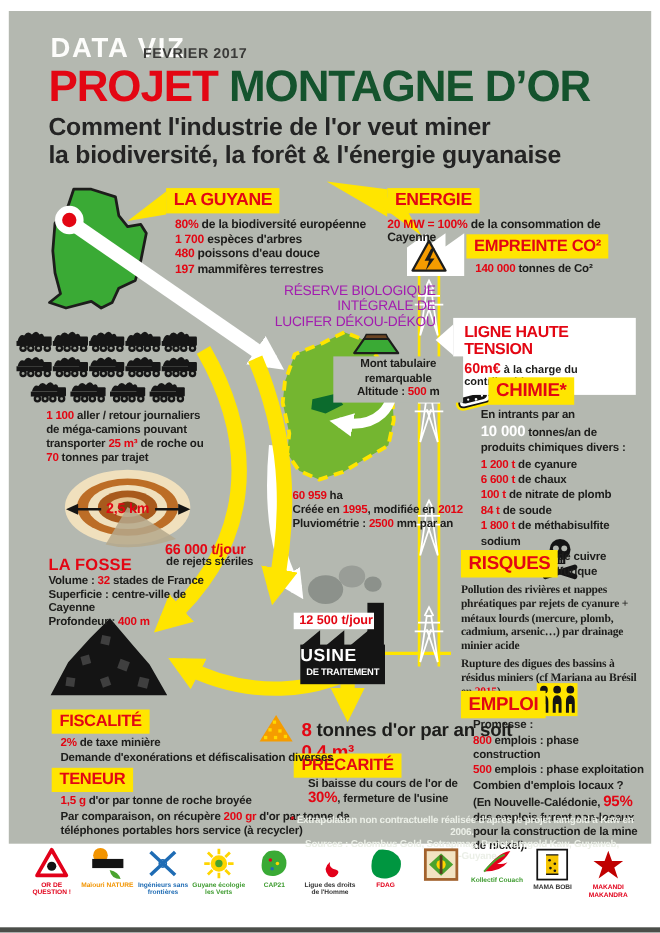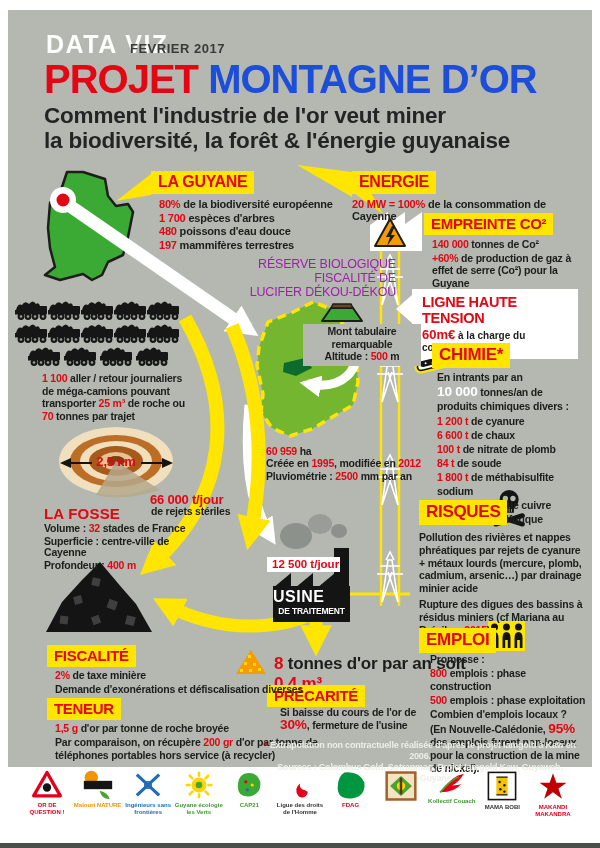--- a/index.html
+++ b/index.html
@@ -16,41 +16,41 @@
   .seg.light{color:#ebefe7;}
   .seg.lg{font-size:1.3em;}
 
   .banner{position:absolute;z-index:3;background:#ffe500;color:#e30613;font-weight:800;
           padding:2px 7px 3px 7px;white-space:nowrap;letter-spacing:-0.3px;}
   .b15{font-size:15px;} .b16{font-size:16px;} .b17{font-size:17px;}
 
   [data-name="brand"]{left:46px;top:30px;font-size:25px;color:#fdfdfb;letter-spacing:1.5px;font-weight:700;}
   [data-name="issue-date"]{left:130px;top:41px;font-size:13px;color:#3a3a38;letter-spacing:0.5px;}
   [data-name="main-title"]{left:44px;top:57px;font-size:40px;font-weight:800;letter-spacing:-1px;white-space:nowrap;}
-  [data-name="main-title"] .t-red{color:#e30613;} [data-name="main-title"] .t-yellow{color:#1d4ed8;}
+  [data-name="main-title"] .t-red{color:#e30613;} [data-name="main-title"] .t-yellow{color:#14532d;}
   [data-name="subtitle"]{left:44px;top:103px;font-size:22.5px;line-height:25px;color:#242424;font-weight:700;}
 
   [data-name="guyane-banner"]{left:151px;top:171px;}
   [data-name="guyane-lines"]{left:159px;top:198px;width:215px;font-size:11px;line-height:12.6px;}
   [data-name="energie-banner"]{left:352px;top:171px;}
   [data-name="energie-line"]{left:352px;top:198px;width:228px;font-size:11px;}
   [data-name="empreinte-banner"]{left:424px;top:213px;}
   [data-name="empreinte-lines"]{left:432px;top:238px;width:148px;font-size:10.5px;line-height:12.5px;}
 
   [data-name="ligne-band"]{position:absolute;z-index:3;left:412px;top:289px;width:152px;background:#fff;padding:5px 4px 6px 10px;}
   [data-name="ligne-band"]::before{content:'';position:absolute;left:-16px;top:6px;width:0;height:0;
      border:14px solid transparent;border-right:16px solid #fff;border-left:none;}
   [data-name="ligne-title"]{color:#e30613;font-weight:800;font-size:14.5px;letter-spacing:-0.3px;}
   [data-name="ligne-line"]{font-size:10px;font-weight:700;color:#1d1d1b;margin-top:1px;}
 
-  [data-name="chimie-banner"]{left:432px;top:343px;}
+  [data-name="chimie-banner"]{left:444px;top:343px;}
   [data-name="chimie-lines"]{left:437px;top:371px;width:152px;font-size:10.5px;line-height:13.2px;}
   [data-name="risques-banner"]{left:419px;top:500px;}
   [data-name="risques-paragraphs"]{left:419px;top:531px;width:170px;font-size:10.5px;line-height:12.8px;}
-  [data-name="risques-paragraphs"] .tline{margin-bottom:3px;}
+  [data-name="risques-paragraphs"] .tline{margin-bottom:3px;font-family:Liberation Serif, serif;}
   [data-name="emploi-banner"]{left:419px;top:628px;}
   [data-name="emploi-lines"]{left:430px;top:653px;width:158px;font-size:10.5px;line-height:13px;}
 
   [data-name="reserve-title"]{left:224px;top:257px;width:172px;text-align:right;color:#a21caf;font-size:12.5px;line-height:14px;font-weight:400;}
   [data-name="mont-text"]{left:303px;top:324px;width:90px;text-align:center;font-size:10.5px;line-height:11.5px;background:#b4b8b0;padding:2px 14px;}
   [data-name="reserve-stats"]{left:266px;top:446px;width:175px;font-size:10.5px;line-height:11.3px;}
 
   [data-name="camions-text"]{left:42px;top:372px;width:144px;font-size:10.5px;line-height:12.6px;}
   [data-name="pit-label"]{left:88px;top:454px;width:56px;text-align:center;color:#e30613;font-size:13px;font-weight:800;}
   [data-name="rejets-value"]{left:150px;top:492px;font-size:13px;color:#e30613;font-weight:800;}
@@ -260,21 +260,20 @@
     </div>
 
   <div class="banner b16" data-name="energie-banner">ENERGIE</div>
   <div class="txt" data-name="energie-line">
       <div class="tline"><span class="seg red">20 MW = 100% </span><span class="seg">de la consommation de Cayenne</span></div>
     </div>
 
   <div class="banner b15" data-name="empreinte-banner">EMPREINTE CO²</div>
   <div class="txt" data-name="empreinte-lines">
       <div class="tline"><span class="seg red">140 000 </span><span class="seg">tonnes de Co²</span></div>
-      <div class="tline"><span class="seg red">+60% </span><span class="seg">de production de gaz à effet de serre (Co²) pour la Guyane</span></div>
     </div>
 
   <div data-name="ligne-band">
     <div data-name="ligne-title">LIGNE HAUTE TENSION</div>
     <div data-name="ligne-line"><span class="seg red lg">60m€</span><span class="seg"> à la charge du contribuable</span></div>
   </div>
 
   <div class="banner b17" data-name="chimie-banner">CHIMIE*</div>
   <div class="txt" data-name="chimie-lines">
       <div class="tline"><span class="seg">En intrants par an</span></div>
@@ -299,21 +298,21 @@
   <div class="txt" data-name="emploi-lines">
       <div class="tline"><span class="seg">Promesse :</span></div>
       <div class="tline"><span class="seg red">800</span><span class="seg"> emplois : phase construction</span></div>
       <div class="tline"><span class="seg red">500</span><span class="seg"> emplois : phase exploitation</span></div>
       <div class="tline"><span class="seg">Combien d'emplois locaux ?</span></div>
       <div class="tline"><span class="seg">(En Nouvelle-Calédonie, </span><span class="seg red lg">95%</span><span class="seg"> des emplois furent non-locaux pour la construction de la mine de nickel).</span></div>
     </div>
 
   <div class="txt" data-name="reserve-title">
     <div data-name="reserve-title-line-1">RÉSERVE BIOLOGIQUE</div>
-    <div data-name="reserve-title-line-2">FISCALITÉ DE</div>
+    <div data-name="reserve-title-line-2">INTÉGRALE DE</div>
     <div data-name="reserve-title-line-3">LUCIFER DÉKOU-DÉKOU</div>
   </div>
   <div class="txt" data-name="mont-text">
       <div class="tline"><span class="seg">Mont tabulaire</span></div>
       <div class="tline"><span class="seg">remarquable</span></div>
       <div class="tline"><span class="seg">Altitude : </span><span class="seg red">500</span><span class="seg"> m</span></div>
     </div>
   <div class="txt" data-name="reserve-stats">
       <div class="tline"><span class="seg red">60 959</span><span class="seg"> ha</span></div>
       <div class="tline"><span class="seg">Créée en </span><span class="seg red">1995</span><span class="seg">, modifiée en </span><span class="seg red">2012</span></div>

